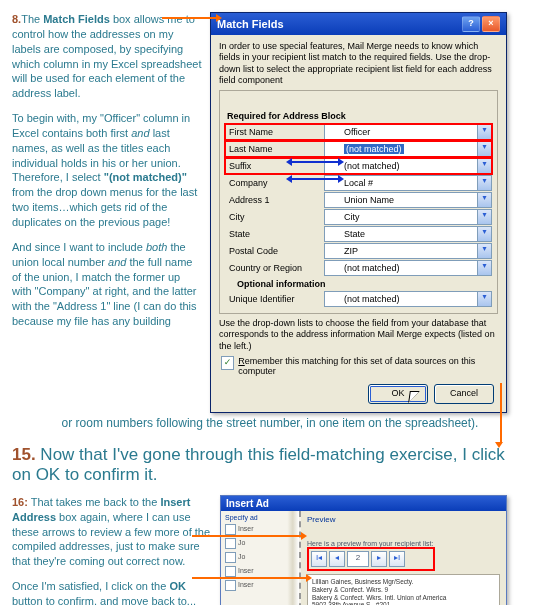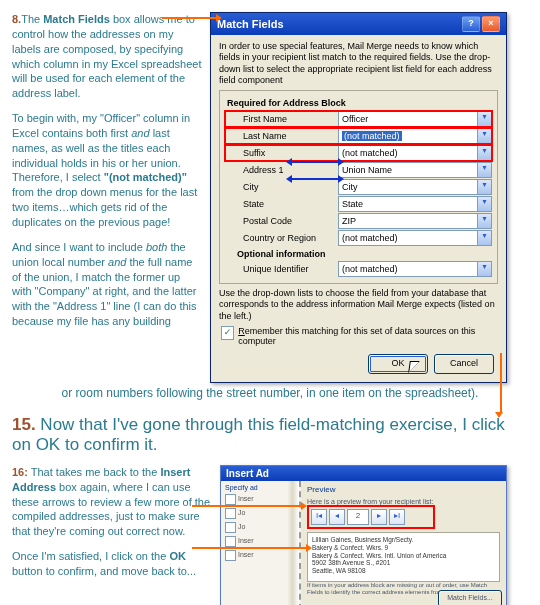--- a/index.html
+++ b/index.html
@@ -53,33 +53,33 @@
   }
   .tb-btn.help { background: linear-gradient(to bottom,#6fa3f0,#2a5ed4); }
   .dlg-body { padding: 6px 8px 8px 8px; color: #000; }
   .dlg-text { font-size: 9px; line-height: 1.25; margin-bottom: 4px; }
   .group {
     border: 1px solid #aca899;
     padding: 4px 5px 5px 5px;
     margin-bottom: 4px;
     background: #ece9d8;
   }
-  .group-title { font-weight: bold; font-size: 9px; margin: 3px 0 3px 2px; }
+  .group-title { font-weight: bold; font-size: 9px; margin: 16px 0 3px 2px; }
   .row { display: flex; align-items: center; height: 16px; margin-bottom: 1px; }
-  .row .lbl { width: 95px; font-size: 9px; padding-left: 18px; }
+  .row .lbl { width: 95px; font-size: 9px; padding-left: 4px; }
   .row .dd {
     flex: 1;
     height: 14px;
     background: #fff;
     border: 1px solid #7f9db9;
     font-size: 9px;
     display: flex;
     align-items: center;
     justify-content: space-between;
-    padding: 0 0 0 3px;
+    padding: 0 0 0 19px;
   }
   .row .dd .arrow {
     width: 13px; height: 100%;
     background: linear-gradient(to bottom,#dbe6f9,#a9c5ee);
     border-left: 1px solid #7f9db9;
     text-align: center;
     color: #4a6; font-size: 7px;
     color:#000;
   }
   .row .dd .arrow::before { content:"▾"; color:#2a5ed4; font-size:8px;}
@@ -144,21 +144,21 @@
     width: 70px;
     background: linear-gradient(to right,#f5f3eb 85%, #ddd9c8 92%, #fff 100%);
     border-right: 2px dashed #999;
     padding: 3px 4px;
     font-size: 7px;
     color:#555;
     position:relative;
   }
   .ins-left .chk2 { width:9px;height:9px;border:1px solid #7f9db9;background:#fff;display:inline-block;vertical-align:middle;margin-right:2px;}
   .ins-right { flex:1; padding: 4px 6px; position:relative; overflow: hidden;}
-  .preview-hdr { color:#003399; font-size:8px; margin-bottom:4px;}
+  .preview-hdr { color:#003399; font-size:8px; margin-bottom:16px;}
   .preview-nav {
     border:2px solid #ff0000; padding:2px; display:flex; align-items:center; gap:2px; width: 120px;
   }
   .nav-btn { width:14px;height:14px;border:1px solid #7f9db9;background:linear-gradient(#fff,#dce6f4);font-size:8px;text-align:center;line-height:12px;color:#2a5ed4;}
   .preview-nav .num {width:20px;height:14px;border:1px solid #7f9db9;background:#fff;text-align:center;line-height:12px;}
   .addr-preview {
     border:1px solid #aca899; background:#fff; margin-top:3px; padding:3px 4px; font-size:6.5px; line-height:1.2; height:42px; color:#333;
   }
   .correct { color:#003399; font-size:8px; margin-top:3px;}
   .ins-btns { position:absolute; bottom:3px; right: 4px; display:flex; gap:4px;}
@@ -225,20 +225,27 @@
               <div class="lbl">Last Name</div>
               <div class="dd">
                 <span style="background: rgb(49, 106, 197); color: rgb(255, 255, 255); padding: 0px 2px;">(not matched)</span>
                 <span class="arrow"></span>
               </div>
             </div>
             <div class="row redbox">
               <div class="lbl">Suffix</div>
               <div class="dd">
                 <span>(not matched)</span>
+                <span class="arrow"></span>
+              </div>
+            </div>
+            <div class="row">
+              <div class="lbl">Company</div>
+              <div class="dd">
+                <span>Local #</span>
                 <span class="arrow"></span>
               </div>
             </div>
             <div class="row">
               <div class="lbl">Address 1</div>
               <div class="dd">
                 <span>Union Name</span>
                 <span class="arrow"></span>
               </div>
             </div>

